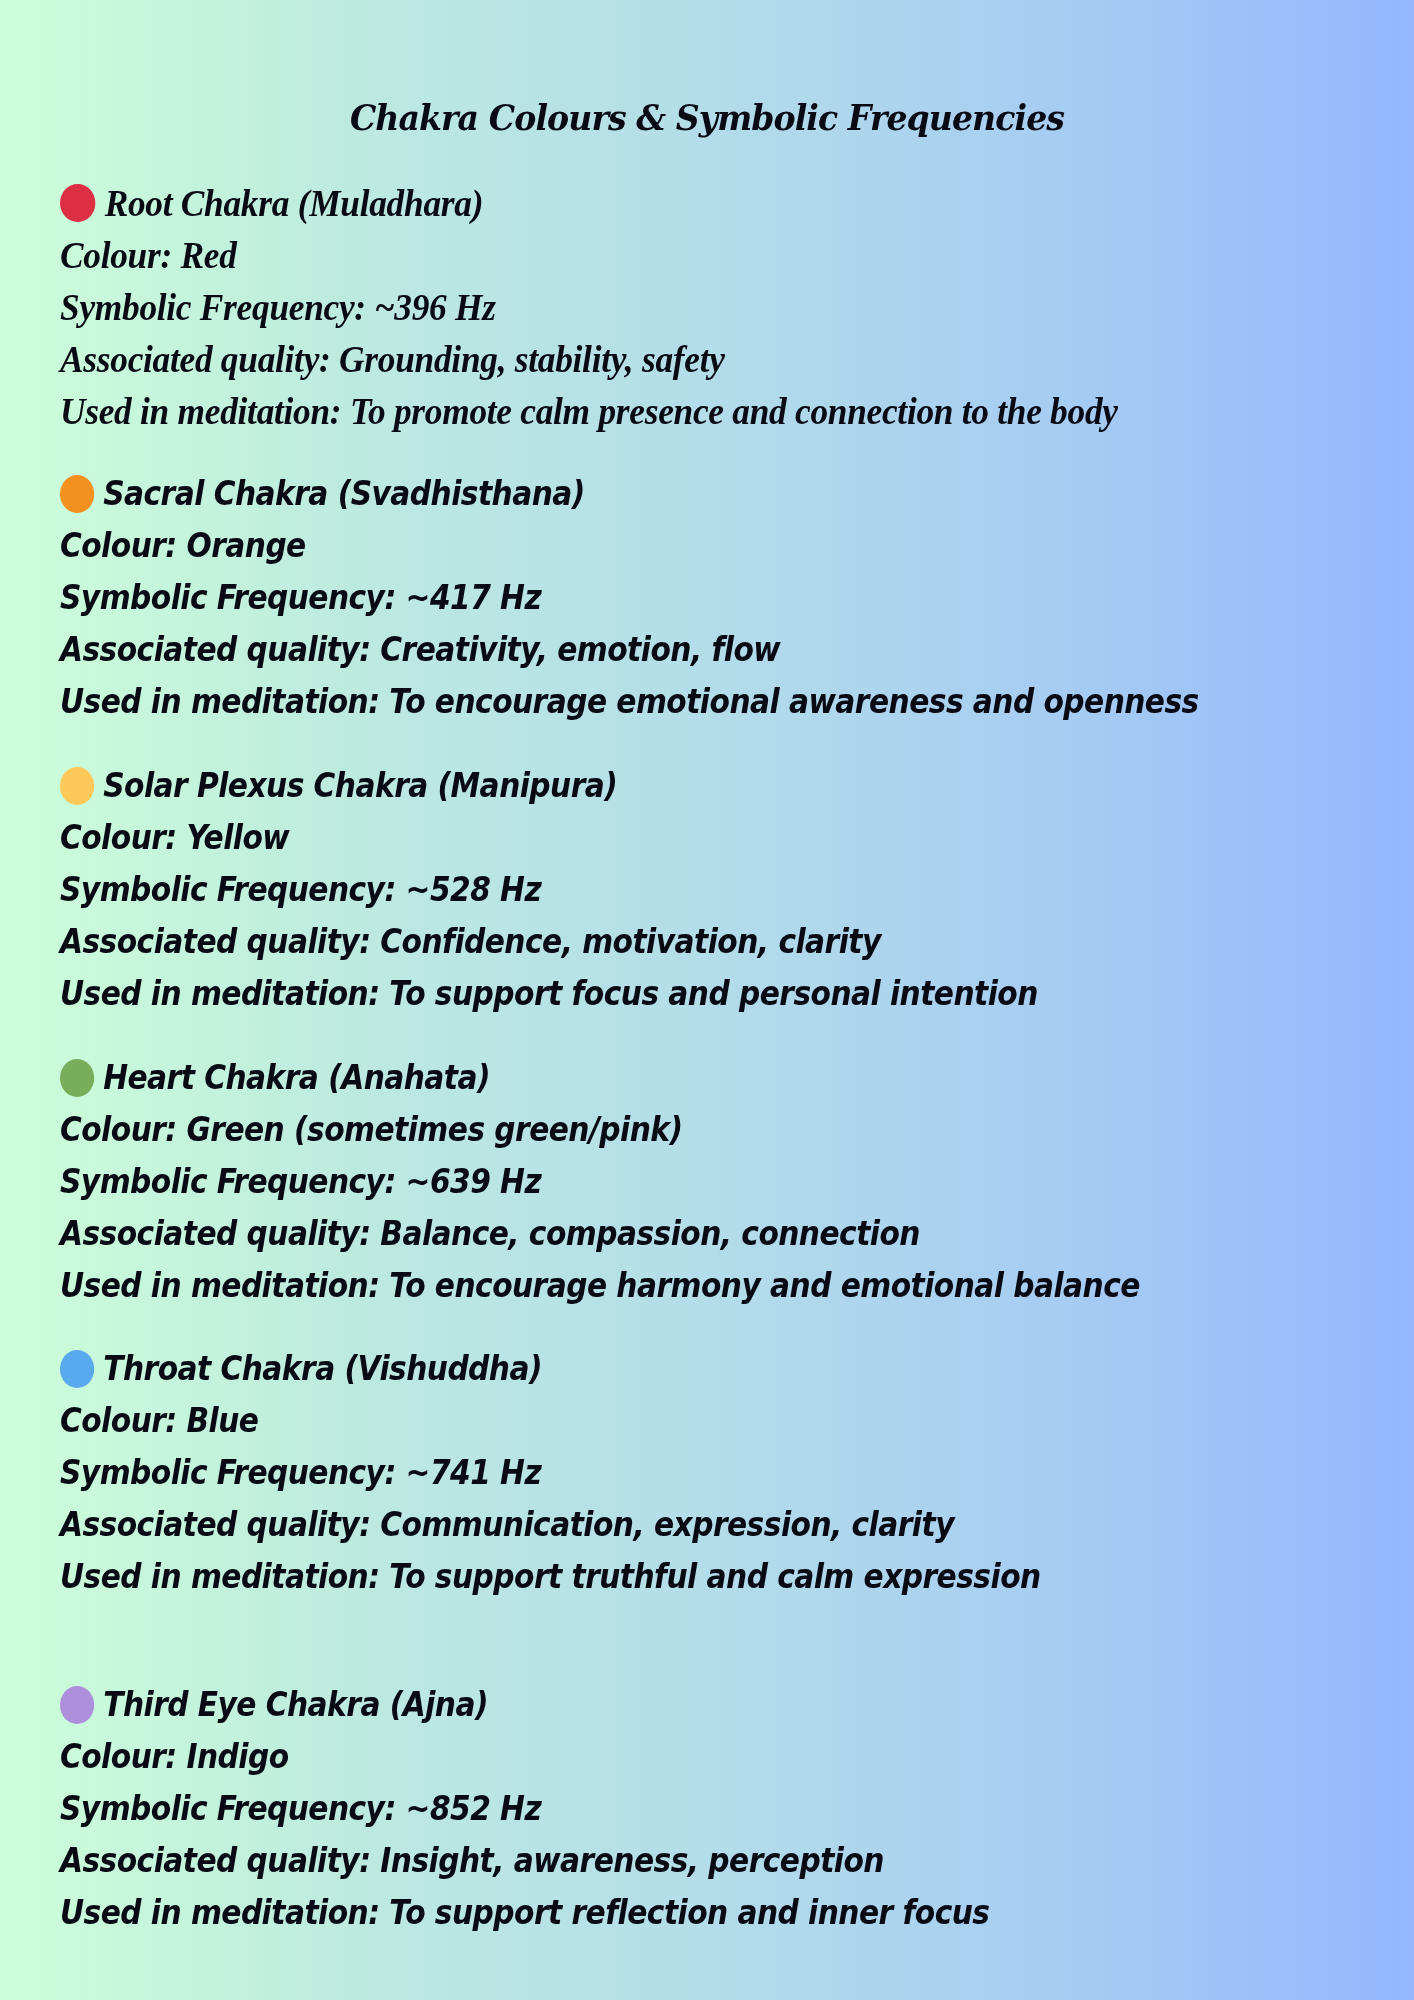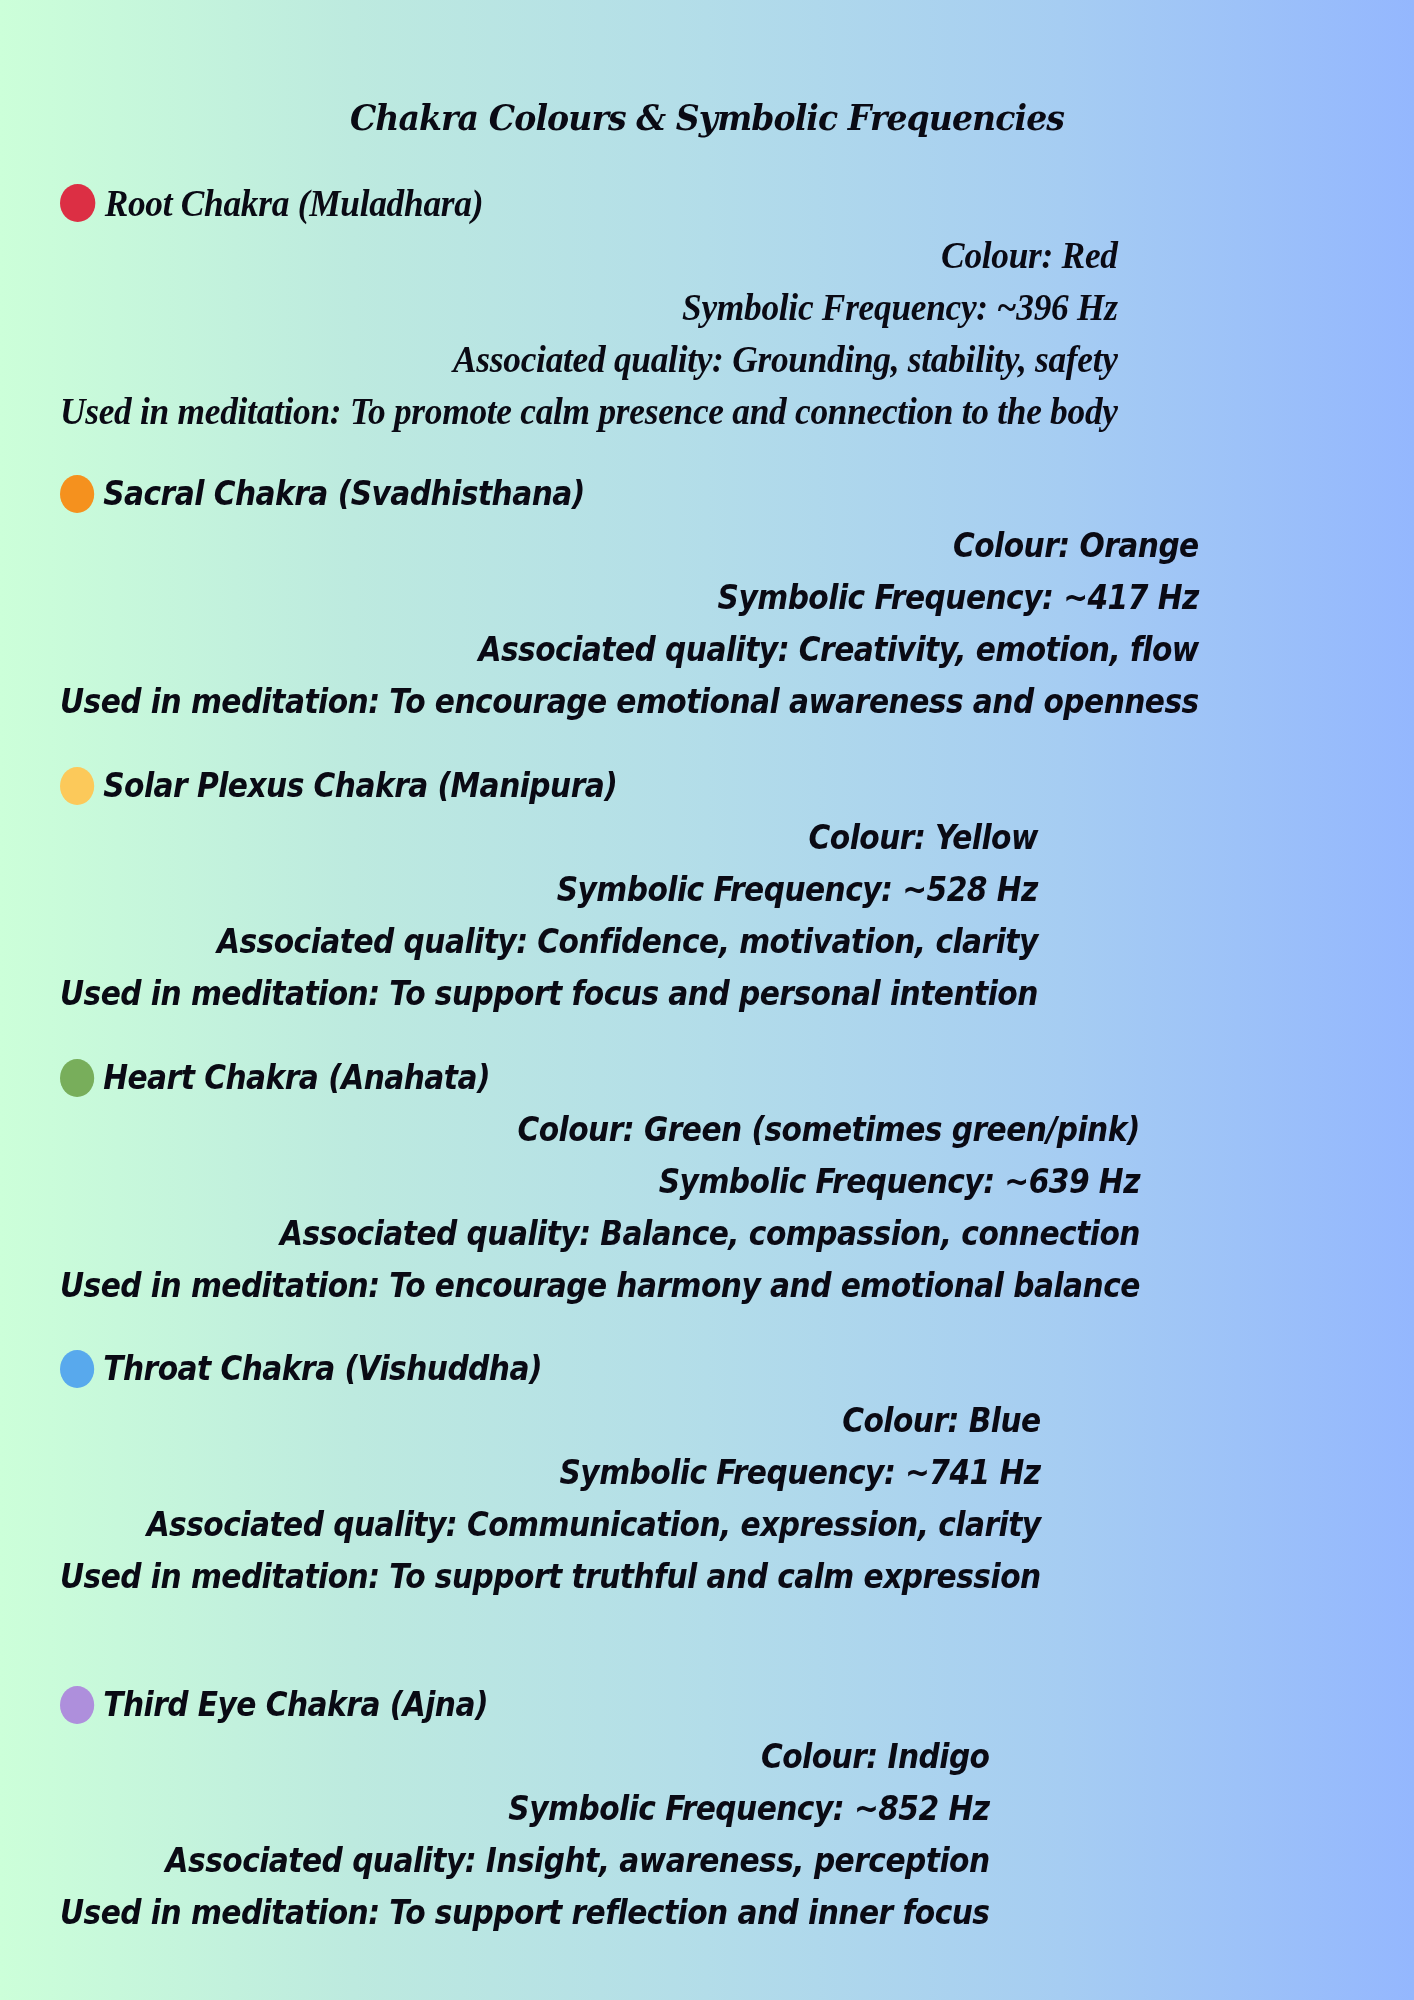--- a/index.html
+++ b/index.html
@@ -30,21 +30,20 @@
       font-style: italic;
       font-weight: bold;
       font-size: 36px;
       line-height: 50px;
       letter-spacing: -1px;
       transform: scaleX(0.92);
     }
     .section {
       position: absolute;
       left: 60px;
-      text-align: right;
     }
     .line {
       height: 52px;
       line-height: 52px;
       white-space: nowrap;
       font-weight: bold;
       font-style: italic;
     }
     .sans .line {
       font-family: "DejaVu Sans", "Liberation Sans", sans-serif;

